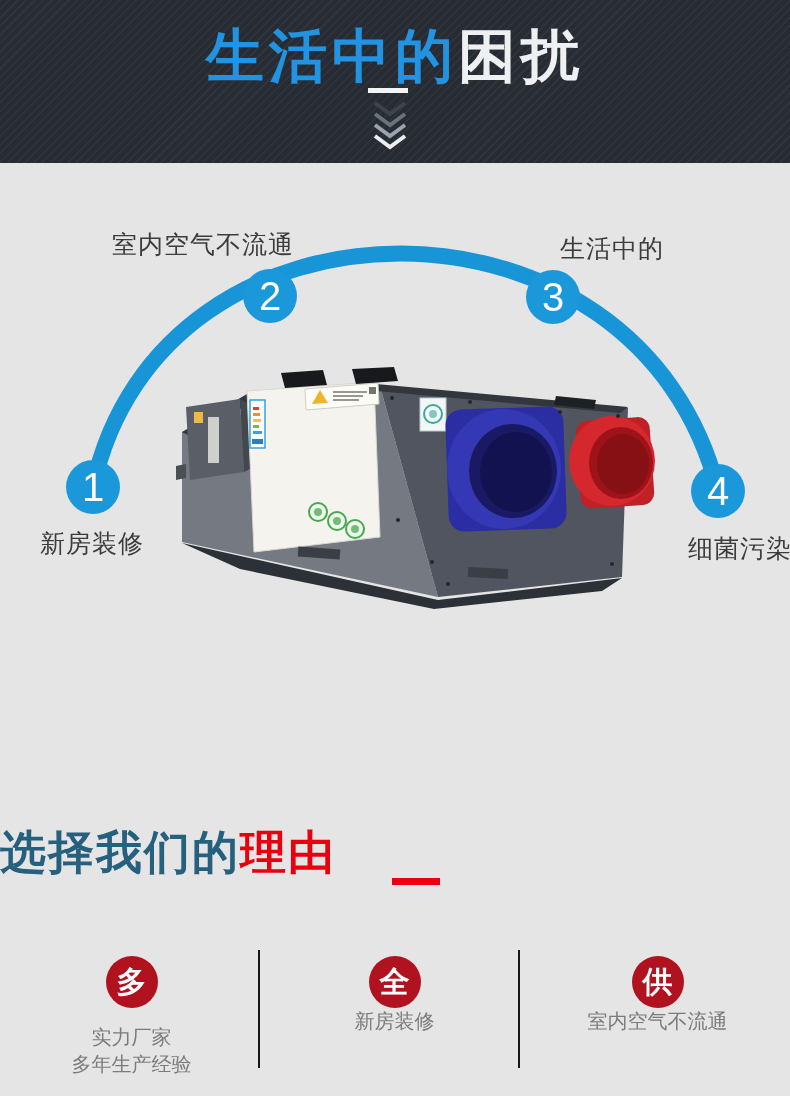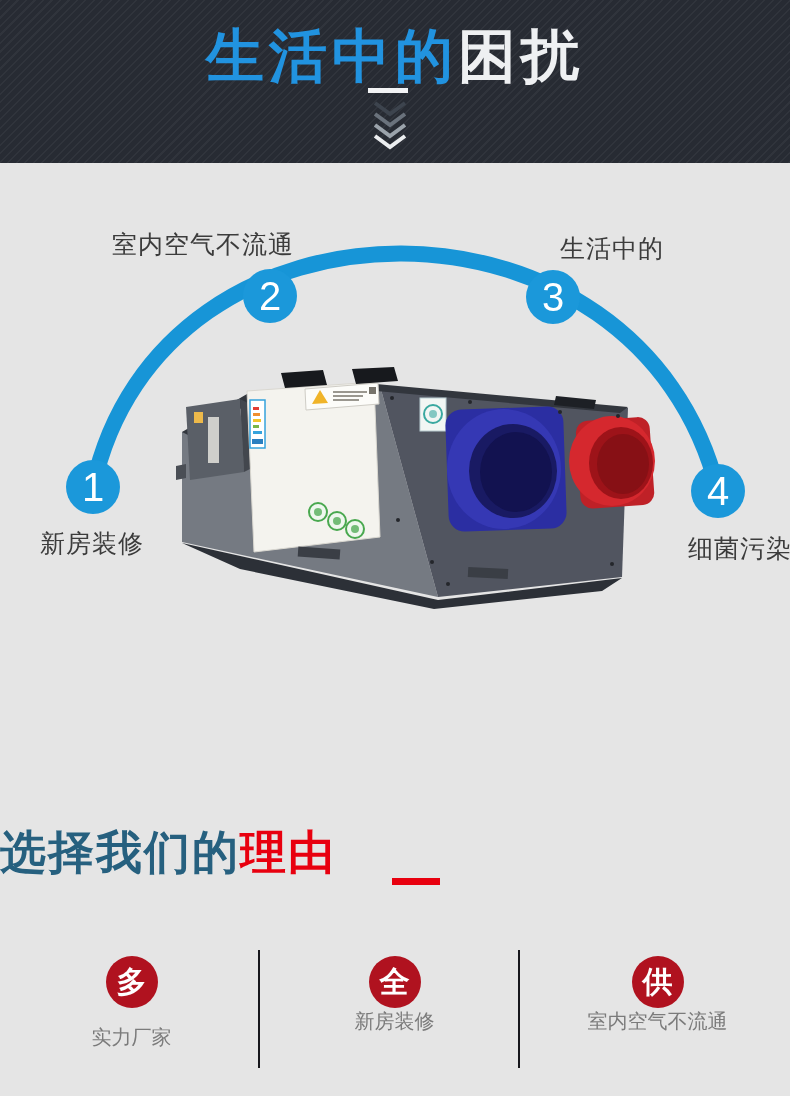--- a/index.html
+++ b/index.html
@@ -196,20 +196,21 @@
 
   <div class="reasons-title">
     <span class="t-dark">选择我们的</span><span class="t-red">理由</span>
   </div>
   <div class="reasons-underline"></div>
 
   <div class="features">
     <div class="feature">
       <div class="feature-badge">多</div>
       <div class="feature-line1">实力厂家</div>
+      <div class="feature-line2">多年生产经验</div>
     </div>
     <div class="feature">
       <div class="feature-badge">全</div>
       <div class="feature-line2">新房装修</div>
     </div>
     <div class="feature">
       <div class="feature-badge">供</div>
       <div class="feature-line2">室内空气不流通</div>
     </div>
   </div>

